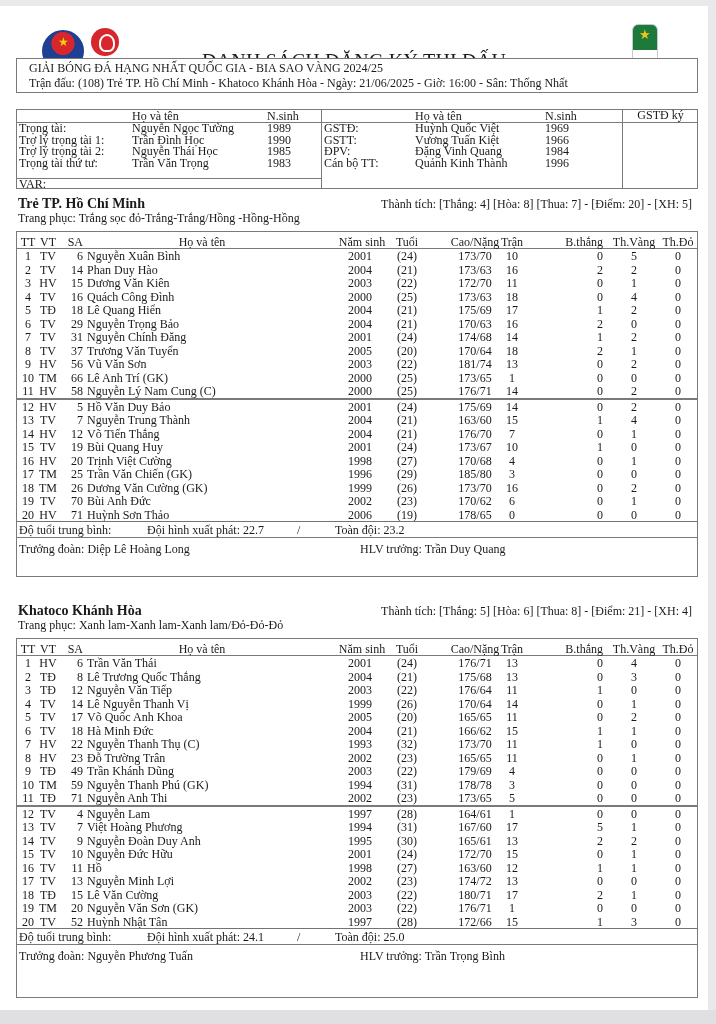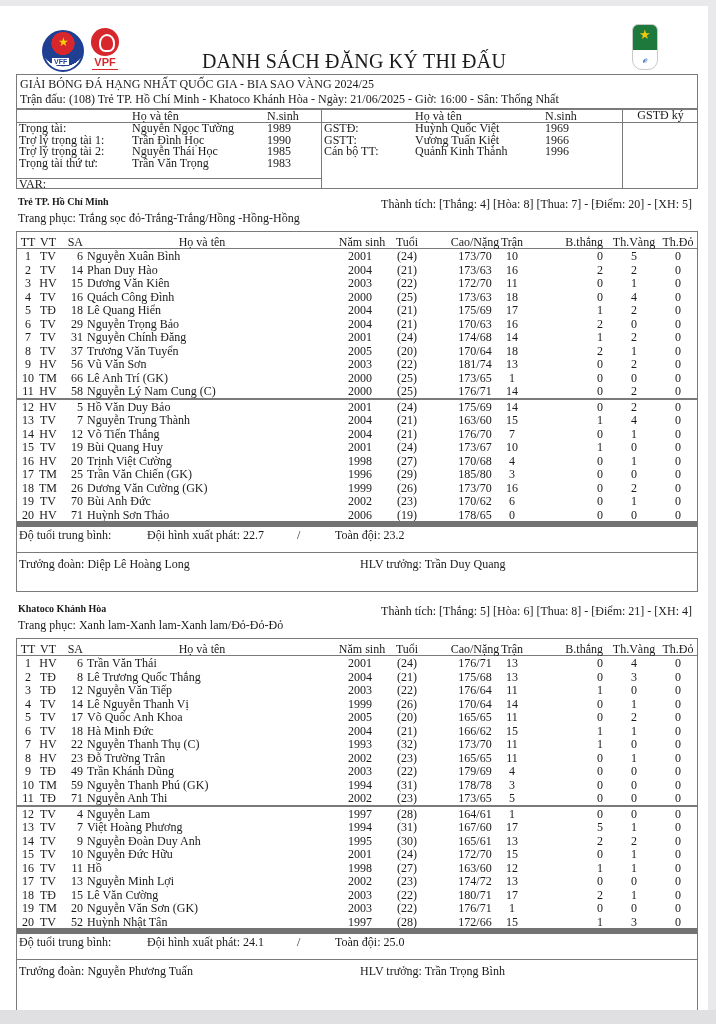--- a/index.html
+++ b/index.html
@@ -17,36 +17,36 @@
   .logo-vpf .ball::after { content:""; position:absolute; left:8px; top:6px; width:12px; height:14px; border:2px solid #fff; border-radius:50% 50% 40% 40%; }
   .logo-vpf .txt { font-family: "Liberation Sans", sans-serif; font-weight: bold; color: #d8262d; font-size: 11px; text-align: center; line-height: 12px; }
   .logo-vpf .sub { height: 1px; background: #d8262d; margin: 1px 2px 0; }
   .title { position: absolute; left: 0; top: 44px; width: 708px; text-align: center; font-size: 20px; letter-spacing: 0.2px; }
   .logo-league { position: absolute; left: 632px; top: 18px; width: 26px; height: 46px; border-radius: 6px 6px 10px 10px; background: #fff; border: 1px solid #c9c9c9; overflow: hidden; }
   .logo-league .top { height: 25px; background: #1e7a3c; position: relative; }
   .logo-league .top span { position: absolute; left: 6px; top: 3px; color: #f2c811; font-size: 13px; line-height: 14px; }
   .logo-league .bot { height: 21px; text-align: center; color: #2a5fb5; font-size: 11px; line-height: 18px; }
 
   .box { position: absolute; left: 16px; border: 1px solid #7a7a7a; background: #fff; }
-  .info-box { top: 68px; width: 682px; height: 35px; padding: 2px 3px; font-size: 12px; line-height: 15px; }
+  .info-box { top: 52px; width: 682px; height: 35px; padding: 2px 12px; font-size: 12px; line-height: 15px; }
 
   .ref-box { top: 103px; width: 682px; height: 80px; }
   .ref-grid { position: absolute; inset: 0; font-size: 12px; line-height: 11.5px; }
   .ref-col { position: absolute; top: 0; height: 78px; }
   .ref-left { left: 0; width: 305px; border-right: 1px solid #7a7a7a; }
   .ref-right { left: 305px; width: 301px; border-right: 1px solid #7a7a7a; }
   .ref-sig { left: 606px; width: 75px; }
   .ref-head { height: 13px; border-bottom: 1px solid #7a7a7a; position: relative; }
   .ref-head span { position: absolute; top: 1px; }
   .ref-row { position: relative; height: 11.5px; }
   .ref-row span { position: absolute; white-space: nowrap; }
   .ref-var { position: absolute; left: 0; right: 0; top: 68px; height: 12px; border-top: 1px solid #7a7a7a; padding-left: 2px; }
   .ref-sig .ref-head { text-align: center; }
 
-  .team-title { position: absolute; left: 18px; font-size: 10px; font-weight: bold; }
+  .team-title { position: absolute; left: 18px; font-size: 14px; font-weight: bold; }
   .team-record { position: absolute; right: 16px; font-size: 12px; }
   .team-kit { position: absolute; left: 18px; font-size: 12px; }
 
   .roster { width: 682px; font-size: 12px; }
   .r-head, .r-row { position: relative; height: 13.5px; white-space: nowrap; }
   .r-head { height: 17px; border-bottom: 1px solid #7a7a7a; }
   .r-head span { top: 3px; }
   .r-row span, .r-head span { position: absolute; }
   .c-tt { left: 3px; width: 16px; text-align: center; }
   .c-vt { left: 20px; width: 22px; text-align: center; }
@@ -55,21 +55,21 @@
   .c-name-h { left: 130px; width: 110px; text-align: center; }
   .c-year { left: 320px; width: 46px; text-align: center; }
   .c-year-h { left: 316px; width: 58px; text-align: center; }
   .c-age { left: 376px; width: 28px; text-align: center; }
   .c-hw { left: 404px; width: 54px; text-align: center; margin-left: 27px; }
   .c-match { left: 480px; width: 30px; text-align: center; }
   .c-goal { left: 538px; width: 48px; text-align: right; }
   .c-yel { left: 592px; width: 50px; text-align: center; }
   .c-red { left: 644px; width: 34px; text-align: center; }
   .r-sep { border-top: 2px solid #7a7a7a; height: 0; }
-  .r-avg { position: relative; height: 32px; border-top: 6px solid #737373; border-bottom: 1px solid #7a7a7a; }
+  .r-avg { position: relative; height: 17px; border-top: 1px solid #737373; border-bottom: 1px solid #7a7a7a; }
   .r-avg span { position: absolute; top: 1px; white-space: nowrap; }
   .r-staff { position: relative; height: 38px; }
   .r-staff span { position: absolute; top: 4px; white-space: nowrap; }
   .bottom-strip { position: absolute; left: 0; top: 1010px; width: 716px; height: 14px; background: #e0e0e3; }
 </style>
 </head>
 <body>
 
 <div class="page">
 
@@ -135,20 +135,25 @@
             <span style="left:2px">GSTĐ:</span>
             <span style="left:93px">Huỳnh Quốc Việt</span>
             <span style="left:223px">1969</span>
           </div>
         <div class="ref-row">
             <span style="left:2px">GSTT:</span>
             <span style="left:93px">Vương Tuấn Kiệt</span>
             <span style="left:223px">1966</span>
           </div>
         <div class="ref-row">
+            <span style="left:2px">ĐPV:</span>
+            <span style="left:93px">Đặng Vinh Quang</span>
+            <span style="left:223px">1984</span>
+          </div>
+        <div class="ref-row">
             <span style="left:2px">Cán bộ TT:</span>
             <span style="left:93px">Quảnh Kinh Thành</span>
             <span style="left:223px">1996</span>
           </div>
       </div>
       <div class="ref-col ref-sig">
         <div class="ref-head">GSTĐ ký</div>
       </div>
     </div>
   </div>

